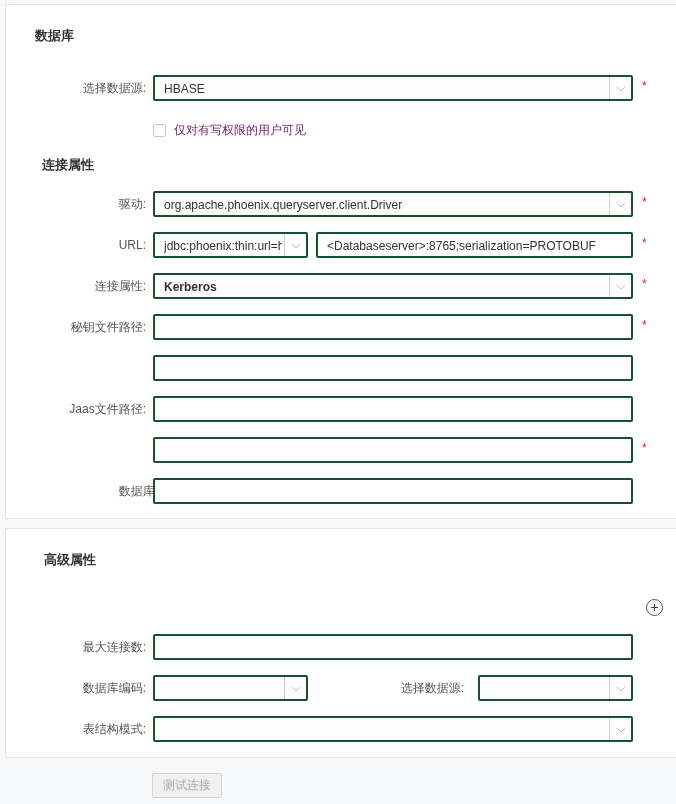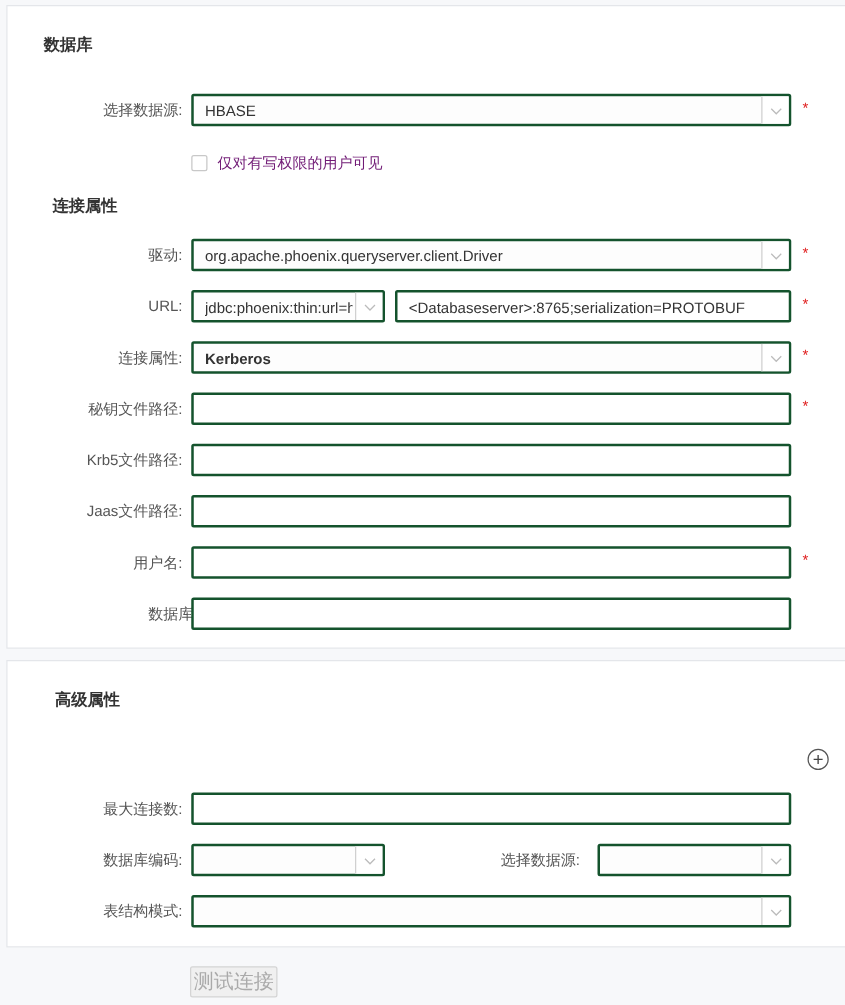--- a/index.html
+++ b/index.html
@@ -92,21 +92,21 @@
     display: flex; align-items: center; justify-content: center;
   }
   .test-btn {
     position: absolute;
     left: 152px; top: 773px;
     width: 70px; height: 25px;
     border: 1px solid #d4d4d4;
     border-radius: 2px;
     background: #f0f0f0;
     color: #aaa;
-    font-size: 16px;
+    font-size: 12px;
     text-align: center;
     line-height: 23px;
   }
 </style>
 </head>
 <body>
 
 <div class="panel" id="panel-db">
   <div class="section-title" style="left:29px; top:22px;">数据库</div>
 
@@ -174,35 +174,33 @@
 
   <div class="row" style="top:309px; width:680px;">
     <span class="label" style="left:0;">秘钥文件路径:</span>
     <div class="field" style="left:147px; width:480px;">
       <span class="value"></span>
     </div>
     <span class="req" style="left:636px; top:4px;">*</span>
   </div>
 
   <div class="row" style="top:350px; width:680px;">
-    <span class="label" style="left:0;">Krb5文件路径:</span>
     <div class="field" style="left:147px; width:480px;">
       <span class="value"></span>
     </div>
   </div>
 
   <div class="row" style="top:391px; width:680px;">
     <span class="label" style="left:0;">Jaas文件路径:</span>
     <div class="field" style="left:147px; width:480px;">
       <span class="value"></span>
     </div>
   </div>
 
   <div class="row" style="top:432px; width:680px;">
-    <span class="label" style="left:0;">用户名:</span>
     <div class="field" style="left:147px; width:480px;">
       <span class="value"></span>
     </div>
     <span class="req" style="left:636px; top:4px;">*</span>
   </div>
 
   <div class="row" style="top:473px; width:680px;">
     <span class="label" style="left:12px;">数据库:</span>
     <div class="field" style="left:147px; width:480px;">
       <span class="value"></span>

